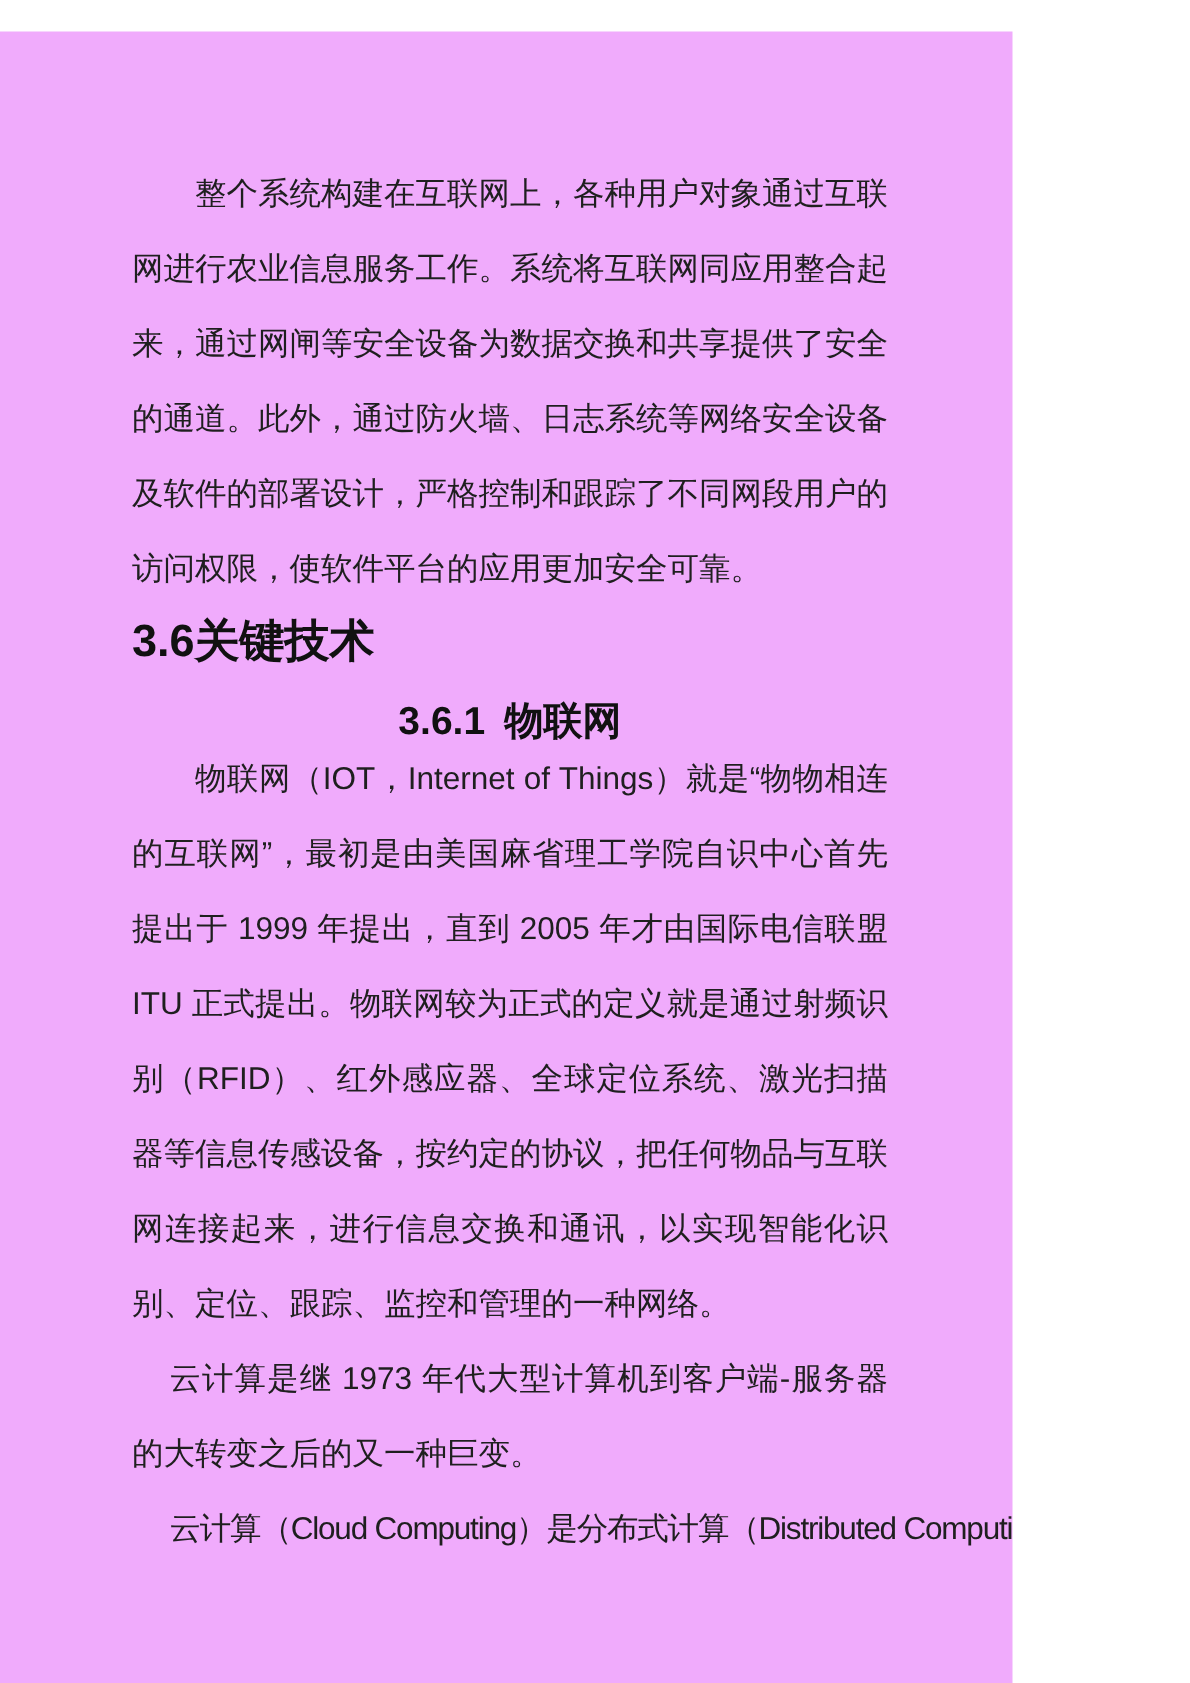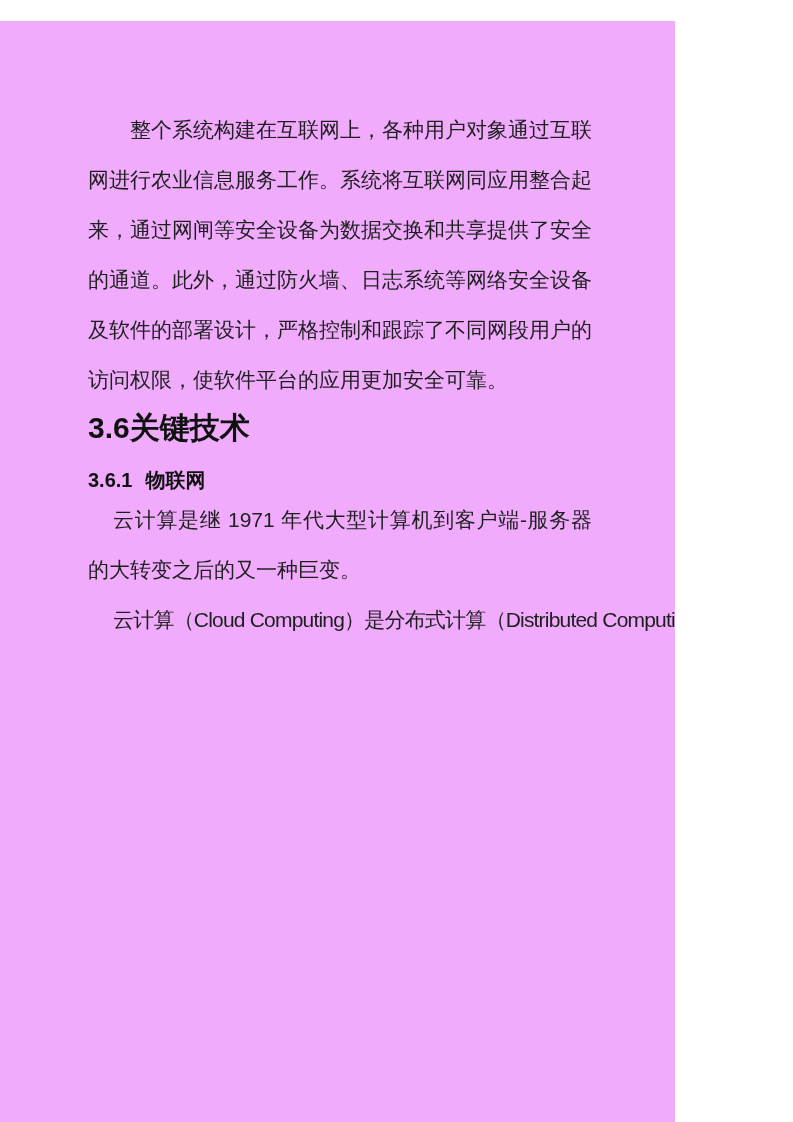--- a/index.html
+++ b/index.html
@@ -32,25 +32,26 @@
   .h-section {
     margin: 8px 0 0 0;
     font-size: 30px;
     line-height: 30px;
     font-weight: bold;
     color: #111111;
     font-family: "Liberation Sans", "DejaVu Sans", sans-serif;
   }
   .h-sub {
     margin: 22px 0 0 0;
-    font-size: 20px;
+    font-size: 26px;
     line-height: 30px;
     font-weight: bold;
     color: #111111;
     font-family: "Liberation Sans", "DejaVu Sans", sans-serif;
+    text-align: center;
   }
   .h-sub-2 { margin-top: 2px; }
   .h-num {
     font-weight: 600;
     margin-right: 13px;
   }
   .h-title { font-weight: bold; }
 </style>
 </head>
 <body>
@@ -58,20 +59,21 @@
 <div class="doc-page">
 
   <p class="para indent-2">整个系统构建在互联网上，各种用户对象通过互联网进行农业信息服务工作。系统将互联网同应用整合起来，通过网闸等安全设备为数据交换和共享提供了安全的通道。此外，通过防火墙、日志系统等网络安全设备及软件的部署设计，严格控制和跟踪了不同网段用户的访问权限，使软件平台的应用更加安全可靠。</p>
 
   <h1 class="h-section">3.6关键技术</h1>
 
   <h2 class="h-sub">
     <span class="h-num">3.6.1</span><span class="h-title">物联网</span>
   </h2>
 
+  <p class="para indent-2">物联网（IOT，Internet of Things）就是“物物相连的互联网”，最初是由美国麻省理工学院自识中心首先提出于 1999 年提出，直到 2005 年才由国际电信联盟 ITU 正式提出。物联网较为正式的定义就是通过射频识别（RFID）、红外感应器、全球定位系统、激光扫描器等信息传感设备，按约定的协议，把任何物品与互联网连接起来，进行信息交换和通讯，以实现智能化识别、定位、跟踪、监控和管理的一种网络。</p>
 
 
 
-  <p class="para indent-1">云计算是继 1971 年代大型计算机到客户端-服务器的大转变之后的又一种巨变。</p>
+  <p class="para indent-1">云计算是继 1973 年代大型计算机到客户端-服务器的大转变之后的又一种巨变。</p>
 
   <p class="para indent-1 oneline">云计算（Cloud Computing）是分布式计算（Distributed Computing）、并</p>
 
 </div>
 
 </body></html>

